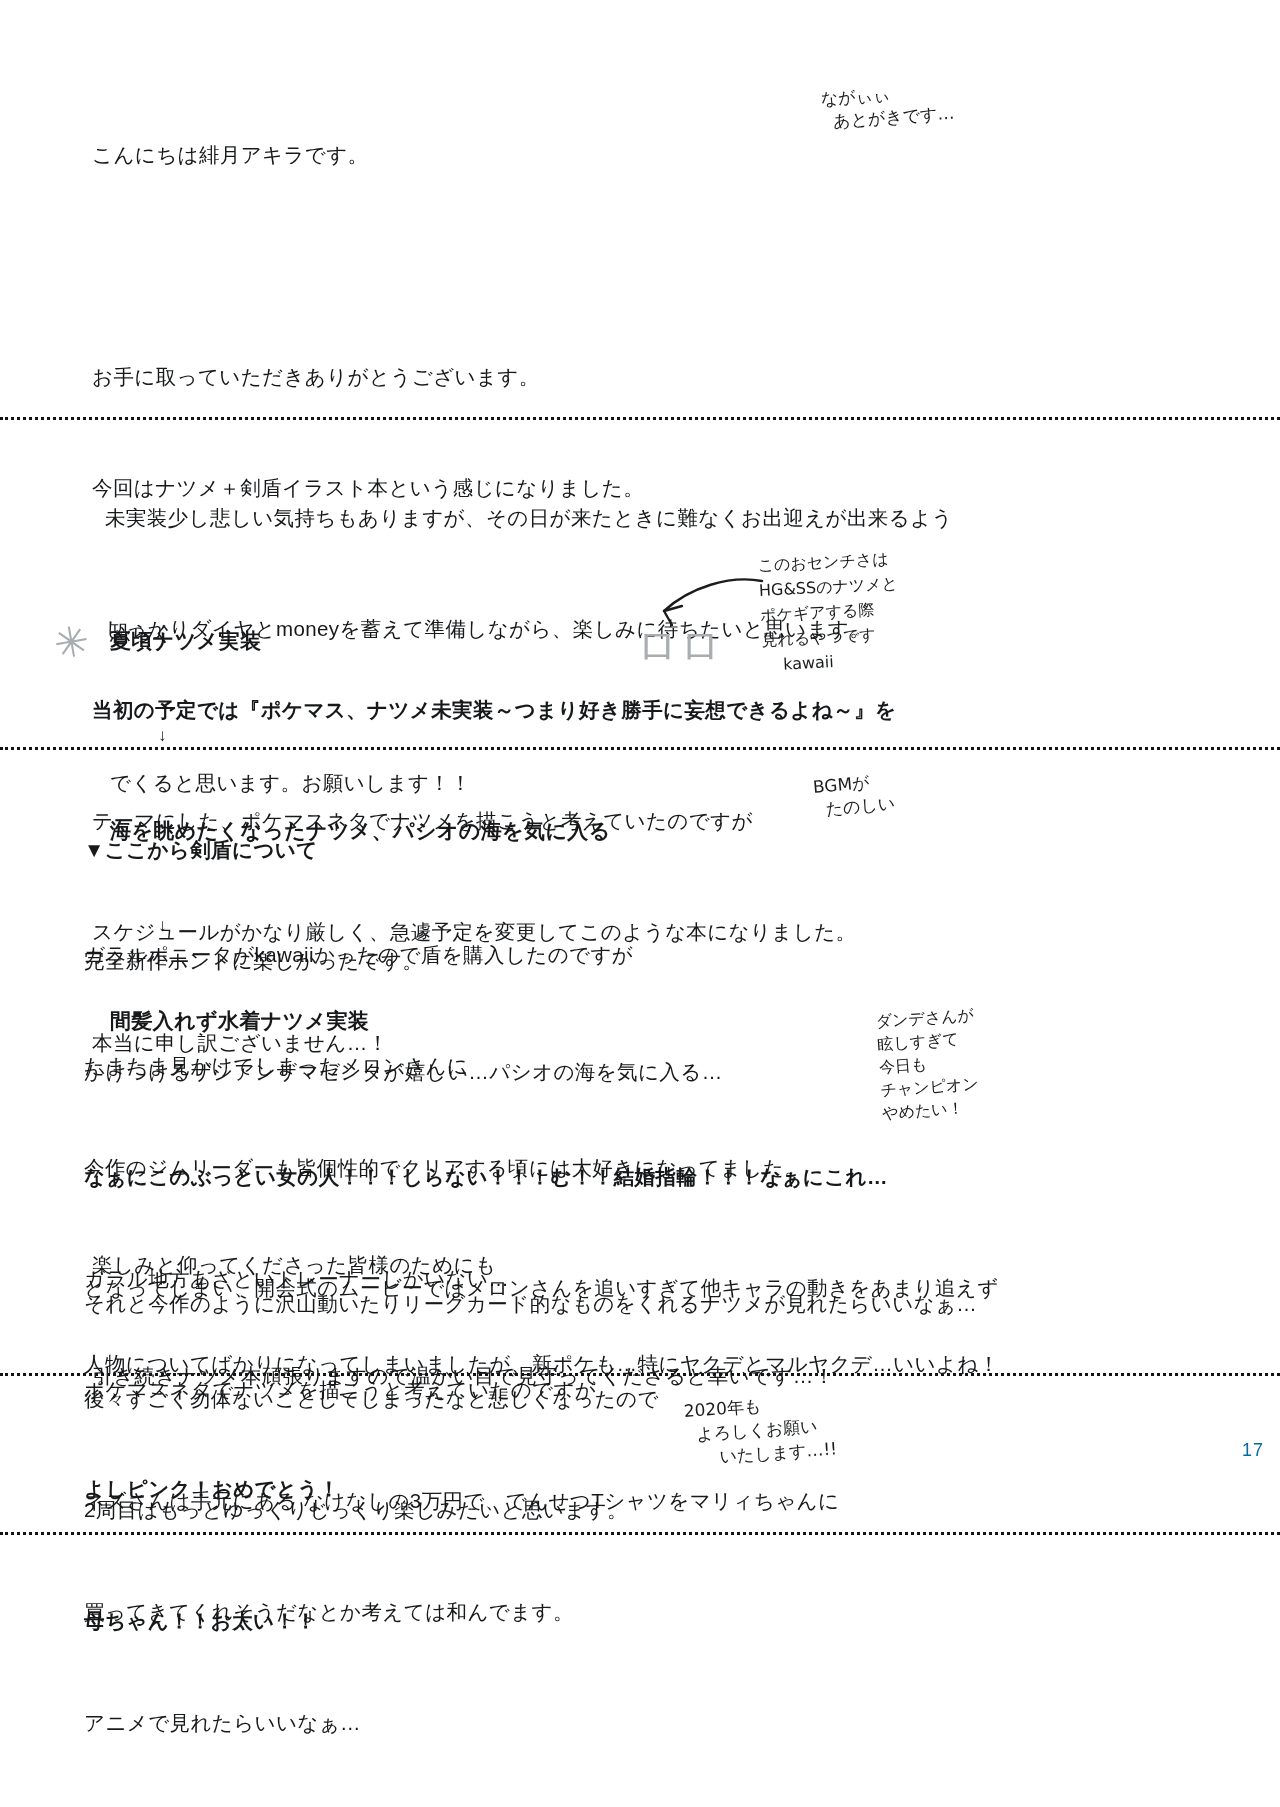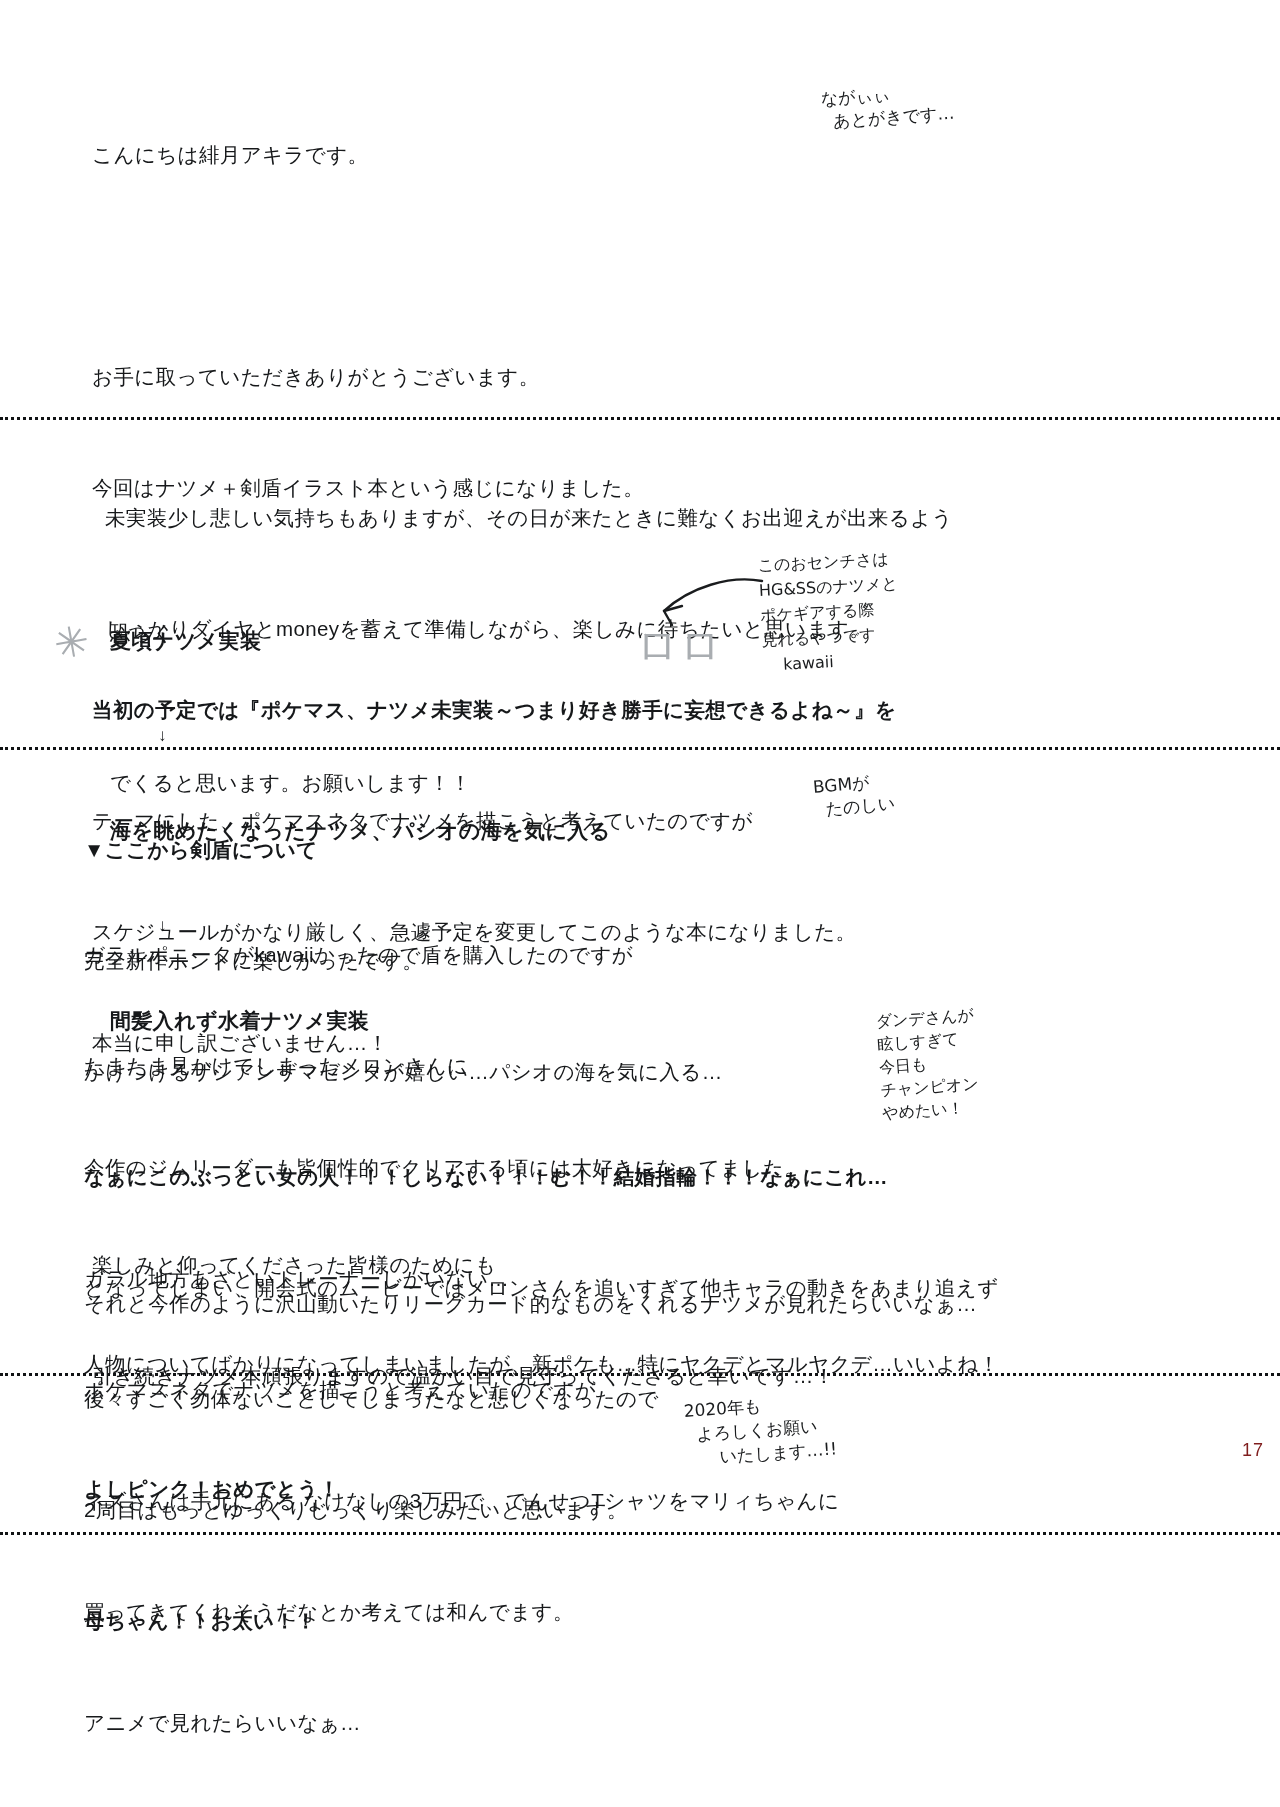--- a/index.html
+++ b/index.html
@@ -102,21 +102,21 @@
   }
   #scr1 { left: 54px; top: 618px; font-size: 42px; transform: rotate(-10deg); color: #a9adb1; }
   #scr2 { left: 637px; top: 618px; font-size: 40px; letter-spacing: 2px; color: #a9adb1; }
 
   
   #pagenum {
     position: absolute;
     right: 16px;
     top: 1440px;
     font-size: 18px;
-    color: #7f1d1d;
+    color: #0369a1;
     letter-spacing: 1px;
     margin-left: 8px;
   }
 </style>
 </head>
 <body>
 
 <div class="page">
 
   <div class="rule r1"></div>

